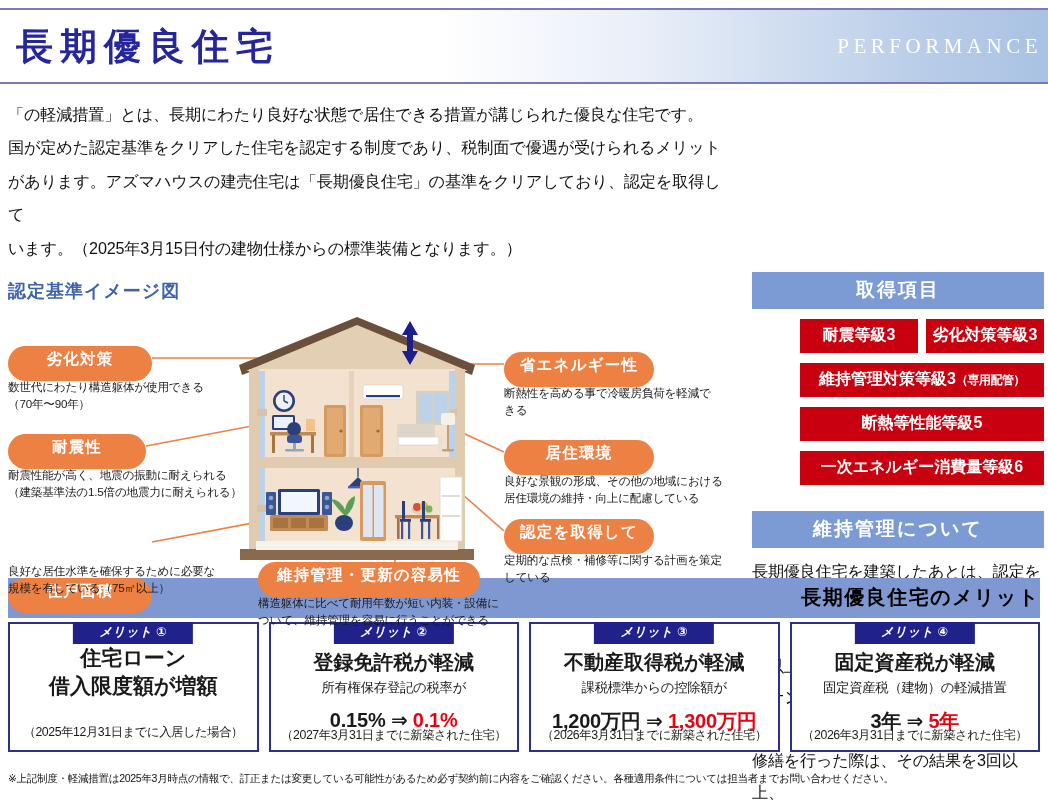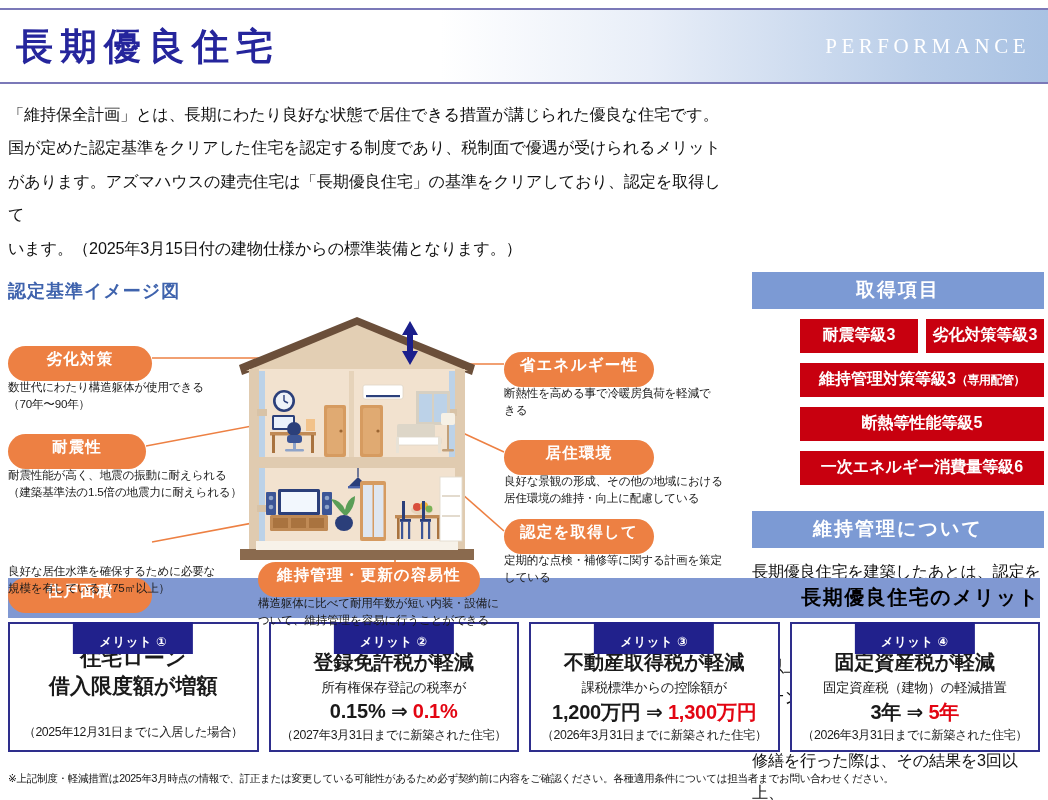--- a/index.html
+++ b/index.html
@@ -30,21 +30,21 @@
     color:#25259c;
     letter-spacing:7px;
     padding-left:16px;
     line-height:1;
   }
   .header-sub{
     font-family:"Liberation Serif","DejaVu Serif",serif;
     font-size:21px;
     color:#ffffff;
     letter-spacing:4.5px;
-    padding-right:18px;
+    padding-right:6px;
   }
   
   .intro{
     margin:14px 10px 0 8px;
     width:718px;
     font-size:16.2px;
     line-height:2.06;
     letter-spacing:-0.2px;
     color:#111;
   }
@@ -157,41 +157,42 @@
     text-align:center;
     background:#fff;
   }
   .merit-tab{
     position:absolute;
     top:-2px;left:50%;transform:translateX(-50%);
     background:#21218c;
     color:#ffffff;
     font-size:12.5px;
     font-weight:bold;
-    padding:12px 26px 3px;
+    padding:2px 26px 3px;
     letter-spacing:0.5px;
     white-space:nowrap;
+    font-style:italic;
   }
   .merit-title{
     margin-top:26px;
     font-size:20px;
     font-weight:bold;
     letter-spacing:0px;
     line-height:1.28;
   }
   .merit-title.two-line{font-size:21px;margin-top:20px;line-height:1.32;}
   .merit-sub{
     font-size:13.4px;
     margin-top:3px;
     letter-spacing:-0.3px;
   }
   .merit-value{
     font-size:20px;
     font-weight:bold;
-    margin-top:2px;
+    margin-top:11px;
     letter-spacing:-0.2px;
   }
   .merit-value .hl{color:#e30512;}
   .merit-note{
     position:absolute;
     bottom:6px;left:0;right:0;
     font-size:12.3px;
     letter-spacing:-0.4px;
   }
   .merit-note.spaced{bottom:9px;}
@@ -207,21 +208,21 @@
 </style>
 </head>
 <body>
 
 <div class="header">
   <div class="header-title">長期優良住宅</div>
   <div class="header-sub">PERFORMANCE</div>
 </div>
 
 <div class="intro">
-  <p>「維持保全計画」とは、長期にわたり良好な状態で居住できる措置が講じられた優良な住宅です。</p>
+  <p>「の軽減措置」とは、長期にわたり良好な状態で居住できる措置が講じられた優良な住宅です。</p>
   <p>国が定めた認定基準をクリアした住宅を認定する制度であり、税制面で優遇が受けられるメリット</p>
   <p>があります。アズマハウスの建売住宅は「長期優良住宅」の基準をクリアしており、認定を取得して</p>
   <p>います。（2025年3月15日付の建物仕様からの標準装備となります。）</p>
 </div>
 
 <div class="main">
 
   <div class="left-col">
     <div class="section-head">認定基準イメージ図</div>
 

